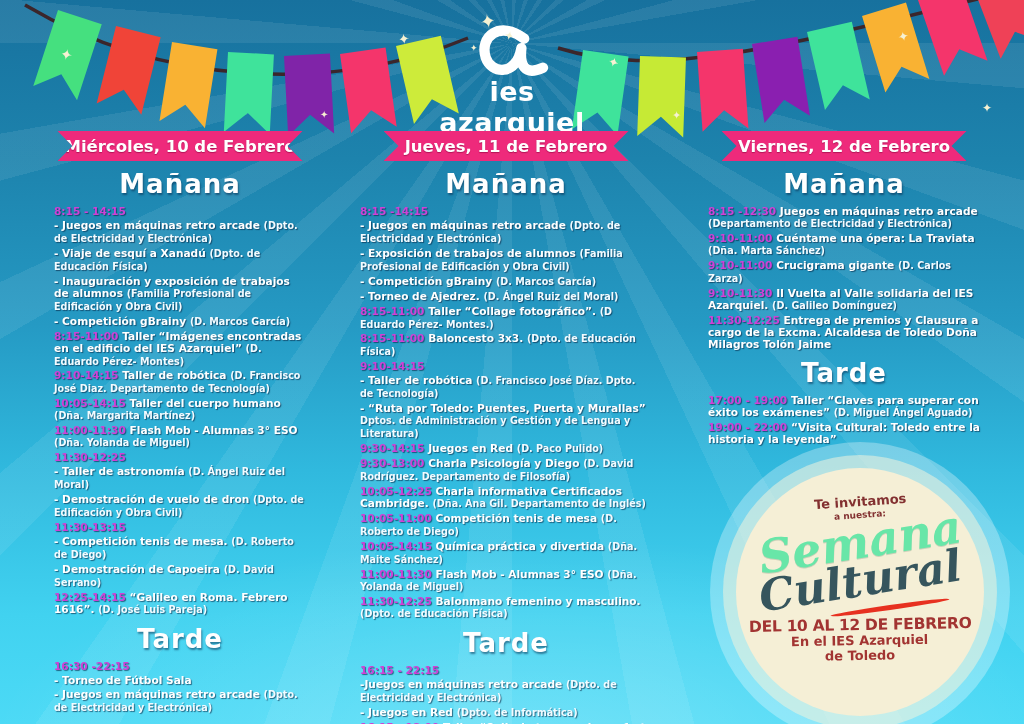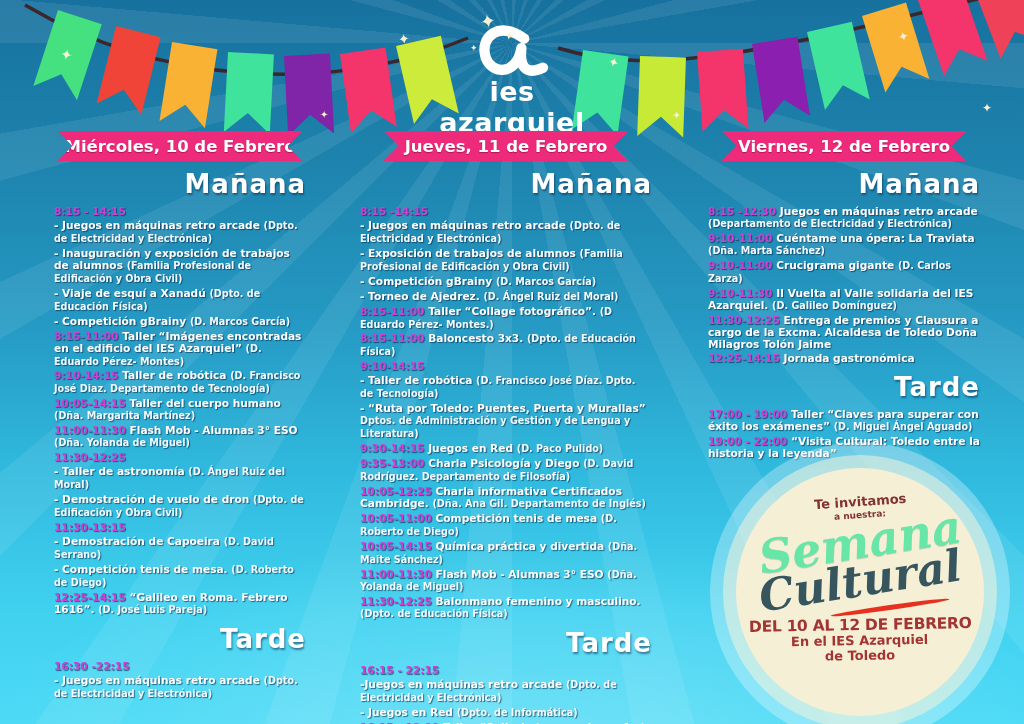--- a/index.html
+++ b/index.html
@@ -23,21 +23,21 @@
   .columns{position:absolute;left:0;top:131px;width:1024px;display:flex;}
   .column{position:relative;}
   .col-1{width:252px;margin-left:54px;}
   .col-2{width:292px;margin-left:54px;}
   .col-3{width:272px;margin-left:56px;}
   .ribbon{height:30px;width:245px;margin:0 auto;background:#ee2a7b;
     clip-path:polygon(0 0,100% 0,calc(100% - 15px) 50%,100% 100%,0 100%,15px 50%);
     display:flex;align-items:center;justify-content:center;
     box-shadow:0 2px 3px rgba(0,30,60,.25);}
   .ribbon span{color:#fff;font-weight:bold;font-size:16.5px;text-shadow:0 1px 1px rgba(120,0,50,.5);}
-  .section-title{text-align:right;color:#fff;font-size:26px;font-weight:bold;margin:8px 0 6px 0;
+  .section-title{text-align:center;color:#fff;font-size:26px;font-weight:bold;margin:8px 0 6px 0;
     text-shadow:1px 2px 2px rgba(10,45,80,.55);letter-spacing:1px;}
   .entry{margin:0 0 2px 0;font-size:10.6px;line-height:1.14;color:#fff;font-weight:bold;
     text-shadow:1px 1px 1px rgba(8,40,70,.65);}
   .entry .time{color:#cf41d6;font-weight:bold;text-align:right;}
   .entry .detail{font-size:9.6px;font-weight:bold;color:#f2fbff;}
 
   
   .badge{position:absolute;left:710px;top:442px;width:300px;height:300px;}
   .b-ring1{width:300px;height:300px;border-radius:50%;background:rgba(255,255,255,0.30);
     display:flex;align-items:center;justify-content:center;}
@@ -135,55 +135,56 @@
   </header>
 
   <main class="columns" id="columns">
       <section class="column col-1">
         <div class="ribbon">
           <span>Miércoles, 10 de Febrero</span>
         </div>
         <h2 class="section-title">Mañana</h2>
         <p class="entry"><span class="time">8:15 - 14:15</span></p>
         <p class="entry"><span class="txt">- Juegos en máquinas retro arcade</span> <span class="detail">(Dpto. de Electricidad y Electrónica)</span></p>
+        <p class="entry"><span class="txt">- Viaje de esquí a Xanadú</span> <span class="detail">(Dpto. de Educación Física)</span></p>
         <p class="entry"><span class="txt">- Inauguración y exposición de trabajos de alumnos</span> <span class="detail">(Familia Profesional de Edificación y Obra Civil)</span></p>
-        <p class="entry"><span class="txt">- Viaje de esquí a Xanadú</span> <span class="detail">(Dpto. de Educación Física)</span></p>
         <p class="entry"><span class="txt">- Competición gBrainy</span> <span class="detail">(D. Marcos García)</span></p>
         <p class="entry"><span class="time">8:15-11:00</span> <span class="txt">Taller “Imágenes encontradas en el edificio del IES Azarquiel”</span> <span class="detail">(D. Eduardo Pérez- Montes)</span></p>
         <p class="entry"><span class="time">9:10-14:15</span> <span class="txt">Taller de robótica</span> <span class="detail">(D. Francisco José Diaz. Departamento de Tecnología)</span></p>
         <p class="entry"><span class="time">10:05-14:15</span> <span class="txt">Taller del cuerpo humano</span> <span class="detail">(Dña. Margarita Martínez)</span></p>
         <p class="entry"><span class="time">11:00-11:30</span> <span class="txt">Flash Mob - Alumnas 3° ESO</span> <span class="detail">(Dña. Yolanda de Miguel)</span></p>
         <p class="entry"><span class="time">11:30-12:25</span></p>
         <p class="entry"><span class="txt">- Taller de astronomía</span> <span class="detail">(D. Ángel Ruiz del Moral)</span></p>
         <p class="entry"><span class="txt">- Demostración de vuelo de dron</span> <span class="detail">(Dpto. de Edificación y Obra Civil)</span></p>
         <p class="entry"><span class="time">11:30-13:15</span></p>
+        <p class="entry"><span class="txt">- Competición tenis de mesa.</span> <span class="detail">(D. Roberto de Diego)</span></p>
         <p class="entry"><span class="txt">- Demostración de Capoeira</span> <span class="detail">(D. David Serrano)</span></p>
-        <p class="entry"><span class="txt">- Competición tenis de mesa.</span> <span class="detail">(D. Roberto de Diego)</span></p>
         <p class="entry"><span class="time">12:25-14:15</span> <span class="txt">“Galileo en Roma. Febrero 1616”.</span> <span class="detail">(D. José Luis Pareja)</span></p>
         <h2 class="section-title">Tarde</h2>
         <p class="entry"><span class="time">16:30 -22:15</span></p>
+        <p class="entry"><span class="txt">- Torneo de Fútbol Sala</span></p>
         <p class="entry"><span class="txt">- Juegos en máquinas retro arcade</span> <span class="detail">(Dpto. de Electricidad y Electrónica)</span></p>
       </section>
       <section class="column col-2">
         <div class="ribbon">
           <span>Jueves, 11 de Febrero</span>
         </div>
         <h2 class="section-title">Mañana</h2>
         <p class="entry"><span class="time">8:15 -14:15</span></p>
         <p class="entry"><span class="txt">- Juegos en máquinas retro arcade</span> <span class="detail">(Dpto. de Electricidad y Electrónica)</span></p>
         <p class="entry"><span class="txt">- Exposición de trabajos de alumnos</span> <span class="detail">(Familia Profesional de Edificación y Obra Civil)</span></p>
         <p class="entry"><span class="txt">- Competición gBrainy</span> <span class="detail">(D. Marcos García)</span></p>
         <p class="entry"><span class="txt">- Torneo de Ajedrez.</span> <span class="detail">(D. Ángel Ruiz del Moral)</span></p>
         <p class="entry"><span class="time">8:15-11:00</span> <span class="txt">Taller “Collage fotográfico”.</span> <span class="detail">(D Eduardo Pérez- Montes.)</span></p>
         <p class="entry"><span class="time">8:15-11:00</span> <span class="txt">Baloncesto 3x3.</span> <span class="detail">(Dpto. de Educación Física)</span></p>
         <p class="entry"><span class="time">9:10-14:15</span></p>
         <p class="entry"><span class="txt">- Taller de robótica</span> <span class="detail">(D. Francisco José Díaz. Dpto. de Tecnología)</span></p>
         <p class="entry"><span class="txt">- “Ruta por Toledo: Puentes, Puerta y Murallas”</span> <span class="detail">Dptos. de Administración y Gestión y de Lengua y Literatura)</span></p>
         <p class="entry"><span class="time">9:30-14:15</span> <span class="txt">Juegos en Red</span> <span class="detail">(D. Paco Pulido)</span></p>
-        <p class="entry"><span class="time">9:35-13:00</span> <span class="txt">Charla Psicología y Diego</span> <span class="detail">(D. David Rodríguez. Departamento de Filosofía)</span></p>
+        <p class="entry"><span class="time">9:30-13:00</span> <span class="txt">Charla Psicología y Diego</span> <span class="detail">(D. David Rodríguez. Departamento de Filosofía)</span></p>
         <p class="entry"><span class="time">10:05-12:25</span> <span class="txt">Charla informativa Certificados Cambridge.</span> <span class="detail">(Dña. Ana Gil. Departamento de Inglés)</span></p>
         <p class="entry"><span class="time">10:05-11:00</span> <span class="txt">Competición tenis de mesa</span> <span class="detail">(D. Roberto de Diego)</span></p>
         <p class="entry"><span class="time">10:05-14:15</span> <span class="txt">Química práctica y divertida</span> <span class="detail">(Dña. Maite Sánchez)</span></p>
         <p class="entry"><span class="time">11:00-11:30</span> <span class="txt">Flash Mob - Alumnas 3° ESO</span> <span class="detail">(Dña. Yolanda de Miguel)</span></p>
         <p class="entry"><span class="time">11:30-12:25</span> <span class="txt">Balonmano femenino y masculino.</span> <span class="detail">(Dpto. de Educación Física)</span></p>
         <h2 class="section-title">Tarde</h2>
         <p class="entry"><span class="time">16:15 - 22:15</span></p>
         <p class="entry"><span class="txt">-Juegos en máquinas retro arcade</span> <span class="detail">(Dpto. de Electricidad y Electrónica)</span></p>
         <p class="entry"><span class="txt">- Juegos en Red</span> <span class="detail">(Dpto. de Informática)</span></p>
         <p class="entry"><span class="time">16:15 - 18:00</span> <span class="txt">Taller “Salir de tu zona de confort.</span> </p>
@@ -191,21 +192,20 @@
       <section class="column col-3">
         <div class="ribbon">
           <span>Viernes, 12 de Febrero</span>
         </div>
         <h2 class="section-title">Mañana</h2>
         <p class="entry"><span class="time">8:15 -12:30</span> <span class="txt">Juegos en máquinas retro arcade</span> <span class="detail">(Departamento de Electricidad y Electrónica)</span></p>
         <p class="entry"><span class="time">9:10-11:00</span> <span class="txt">Cuéntame una ópera: La Traviata</span> <span class="detail">(Dña. Marta Sánchez)</span></p>
         <p class="entry"><span class="time">9:10-11:00</span> <span class="txt">Crucigrama gigante</span> <span class="detail">(D. Carlos Zarza)</span></p>
         <p class="entry"><span class="time">9:10-11:30</span> <span class="txt">II Vuelta al Valle solidaria del IES Azarquiel.</span> <span class="detail">(D. Galileo Domínguez)</span></p>
         <p class="entry"><span class="time">11:30-12:25</span> <span class="txt">Entrega de premios y Clausura a cargo de la Excma. Alcaldesa de Toledo Doña Milagros Tolón Jaime</span></p>
-        <p class="entry"><span class="time">12:25-14:15</span> <span class="txt">Jornada gastronómica</span></p>
         <h2 class="section-title">Tarde</h2>
         <p class="entry"><span class="time">17:00 - 19:00</span> <span class="txt">Taller “Claves para superar con éxito los exámenes”</span> <span class="detail">(D. Miguel Ángel Aguado)</span></p>
         <p class="entry"><span class="time">19:00 - 22:00</span> <span class="txt">“Visita Cultural: Toledo entre la historia y la leyenda”</span></p>
       </section>
     </main>
 
   <div class="badge">
     <div class="b-ring1">
       <div class="b-ring2">
         <div class="b-core">

